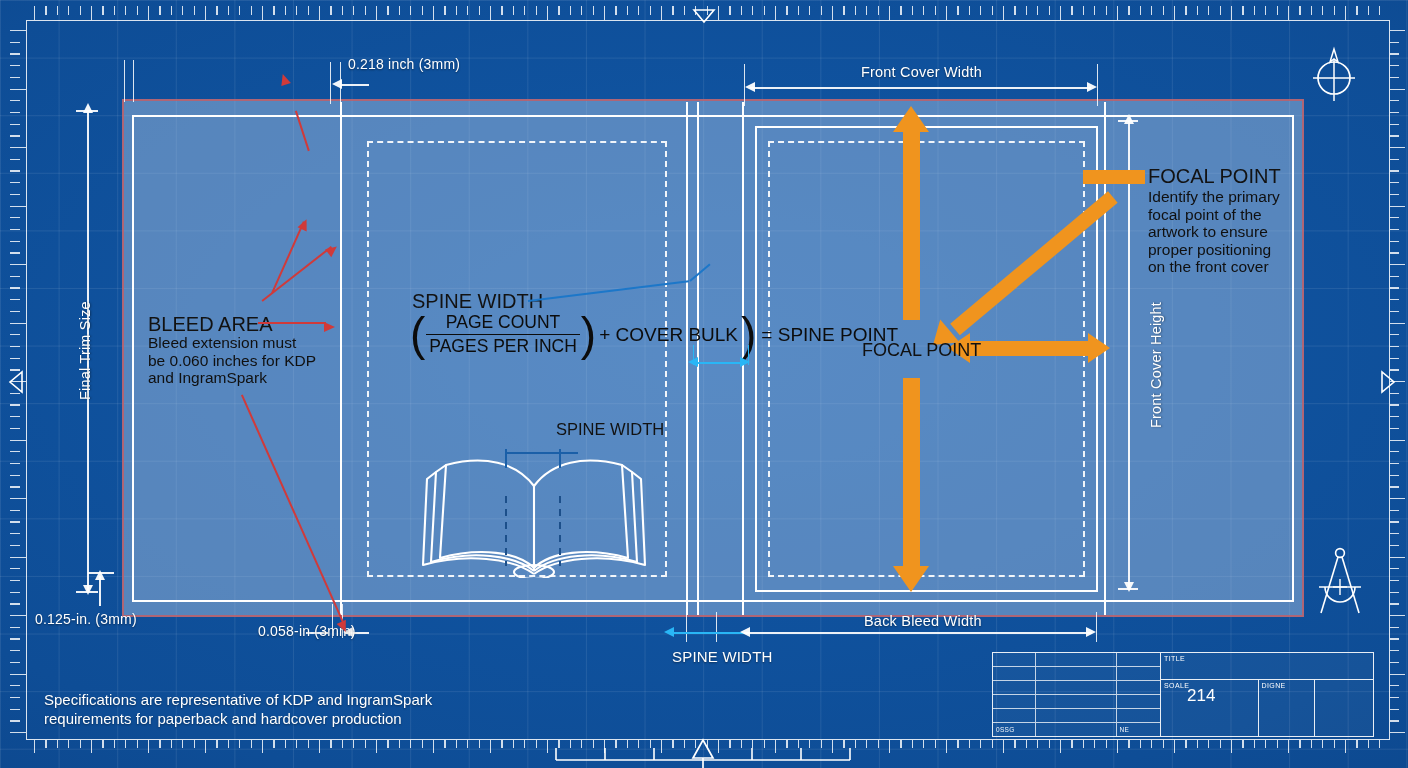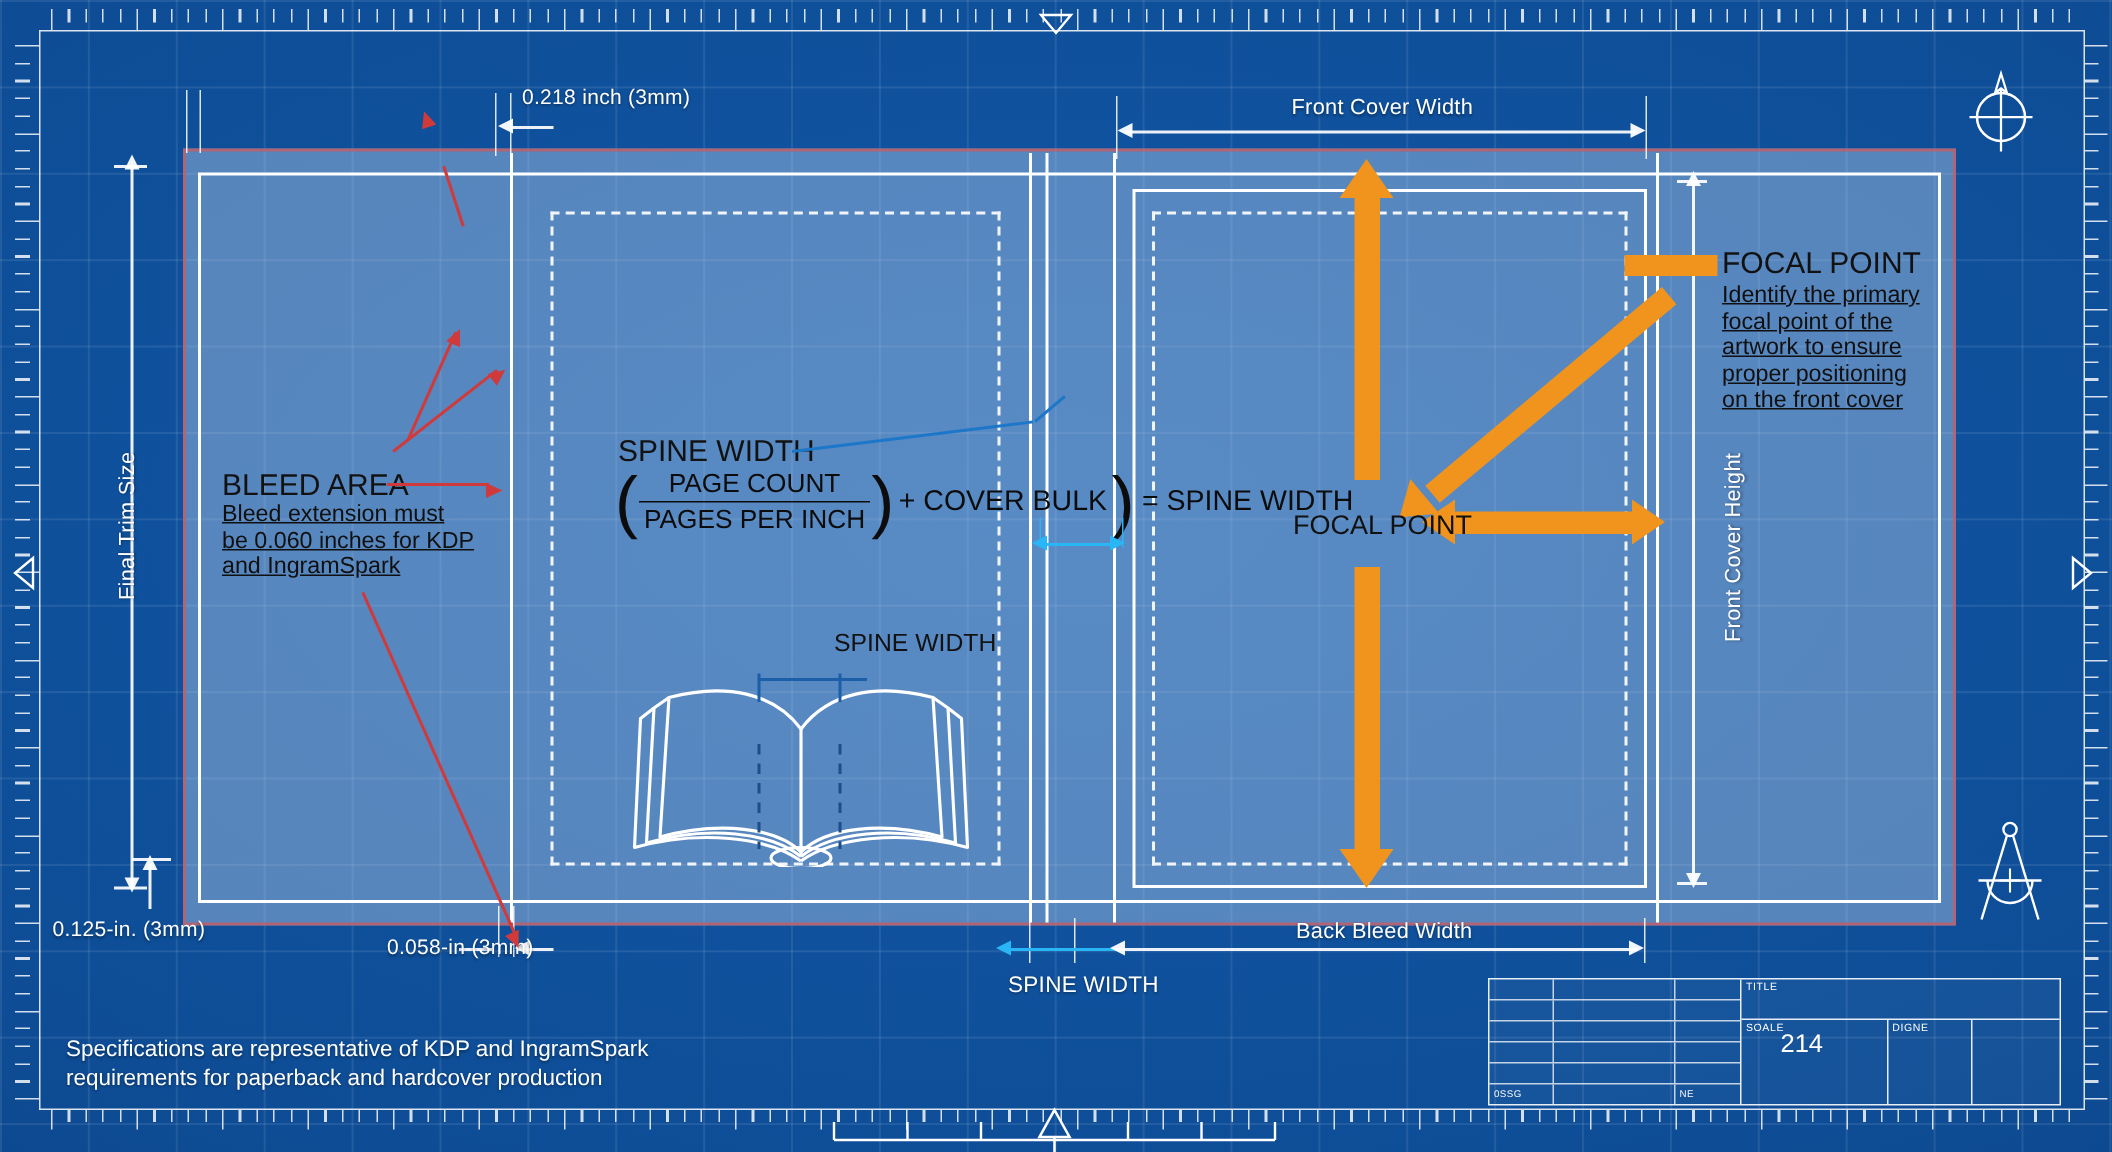--- a/index.html
+++ b/index.html
@@ -89,21 +89,20 @@
     color: #121212;
     font-size: 20px;
     white-space: nowrap;
   }
   .ann-body {
     position: absolute;
     color: #101010;
     font-size: 15.5px;
     line-height: 17.5px;
     white-space: pre-line;
-    text-decoration: underline;
   }
 
   
   .redline { position: absolute; background: #d03a3a; height: 1.7px; transform-origin: 0 50%; }
   .red-ah  { position: absolute; width: 0; height: 0;
              border-top: 5px solid transparent; border-bottom: 5px solid transparent;
              border-left: 11px solid #d03a3a; transform-origin: 0 50%; }
 
   
   .blueline { position: absolute; background: #1c77c9; height: 2px; transform-origin: 0 50%; }
@@ -713,21 +712,21 @@
 
   <div class="formula" style="left:410px;top:312px;">
     <span class="paren">(</span>
     <span class="frac">
       <span class="num">PAGE COUNT</span>
       <span class="den">PAGES PER INCH</span>
     </span>
     <span class="paren">)</span>
     <span style="margin:0 3px;">+ COVER BULK</span>
     <span class="paren">)</span>
-    <span style="margin-left:5px;">= SPINE WIDTH</span>
+    <span style="margin-left:5px;">= SPINE POINT</span>
   </div>
 
 
   <div class="dimline h cyan" style="left:694px;top:362px;width:52px;height:2px;"></div>
   <div class="arrowhead ah-left ah-cyan-left" style="left:688px;top:357px;"></div>
   <div class="arrowhead ah-right ah-cyan-right" style="left:740px;top:357px;"></div>
   <div class="extline" style="left:693px;top:345px;height:20px;background:#29b6f6;"></div>
   <div class="extline" style="left:748px;top:345px;height:20px;background:#29b6f6;"></div>
 
   <div class="orange" style="left:903px;top:130px;width:17px;height:190px;"></div>

